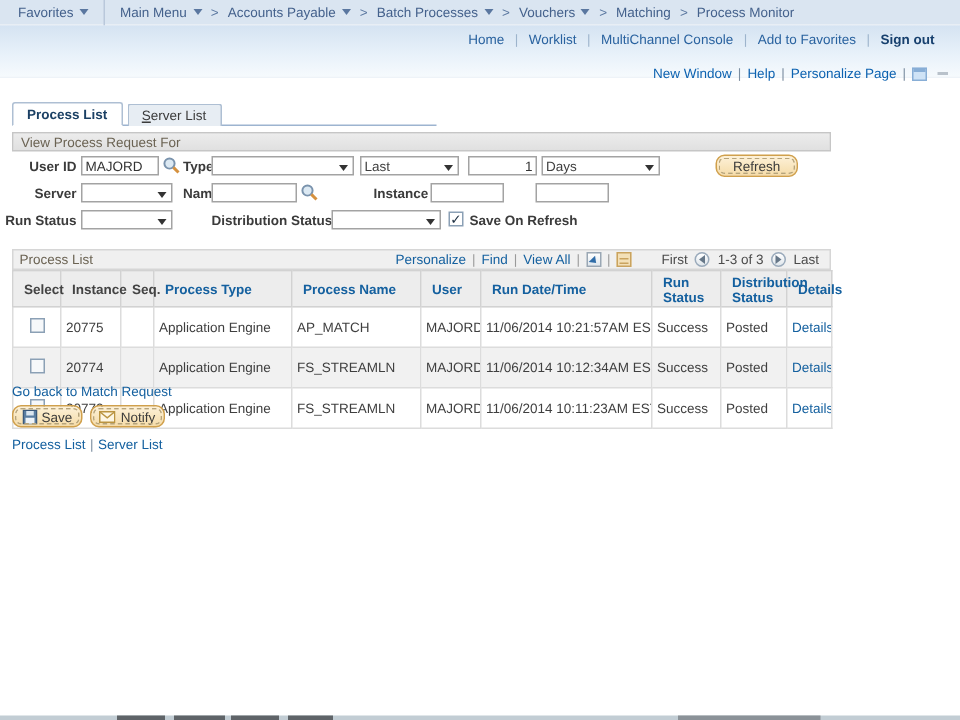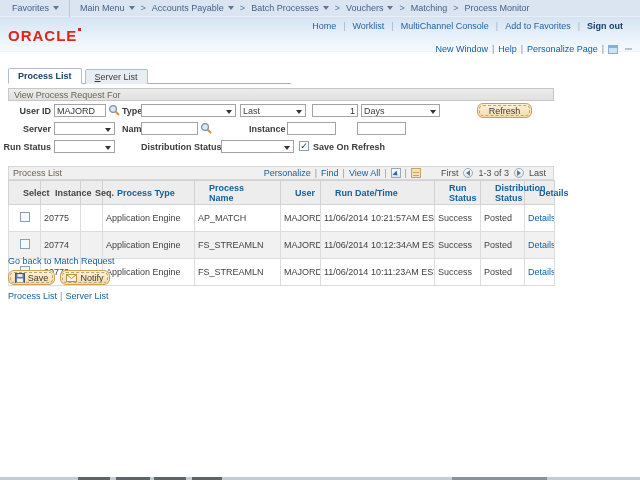--- a/index.html
+++ b/index.html
@@ -119,21 +119,21 @@
     width:10px; height:10px; border-radius:50%;
     border:1px solid #9aaabb; background:linear-gradient(#fff,#dfe6ec);
     display:inline-flex; align-items:center; justify-content:center;
     margin:0 2px; cursor:pointer;
   }
   .tri-l { width:0;height:0;border-top:3px solid transparent;border-bottom:3px solid transparent;border-right:4px solid #667788; }
   .tri-r { width:0;height:0;border-top:3px solid transparent;border-bottom:3px solid transparent;border-left:4px solid #667788; }
   table.grid { position:absolute; top:180px; left:8px; width:546px; border-collapse:collapse; table-layout:fixed; font-size:9px; }
   table.grid th {
     background:#ededed; border:1px solid #d2d2d2; font-weight:bold;
-    text-align:left; padding:1px 14px; color:#444; vertical-align:middle; height:24px;
+    text-align:left; padding:1px 7px; color:#444; vertical-align:middle; height:24px;
   }
   table.grid th.sortable { color:#14609f; cursor:pointer; }
   table.grid td { border:1px solid #dcdcdc; padding:7px 3px; height:24px; white-space:nowrap; overflow:hidden; color:#3f3f3f; }
   table.grid tr.alt td { background:#f1f1f1; }
   table.grid td.ctr { text-align:center; }
   td .checkbox { position:static; display:inline-block; background:#f6f8fa; }
   .details-link { color:#14609f; cursor:pointer; }
   
   .blue-link { position:absolute; color:#14609f; cursor:pointer; white-space:nowrap; }
   .footer-links { position:absolute; top:291px; left:8px; color:#14609f; display:flex; }
@@ -186,21 +186,20 @@
     <span class="util-link">Home</span>
     <span class="util-sep">|</span>
     <span class="util-link">Worklist</span>
     <span class="util-sep">|</span>
     <span class="util-link">MultiChannel Console</span>
     <span class="util-sep">|</span>
     <span class="util-link">Add to Favorites</span>
     <span class="util-sep">|</span>
     <span class="util-link signout">Sign out</span>
   </div>
-  <div class="oracle-logo"><span>ORACLE</span><span class="tm-mark"></span></div>
 </div>
 
 <div class="page-links">
   <span class="page-link">New Window</span>
   <span class="plink-sep">|</span>
   <span class="page-link">Help</span>
   <span class="plink-sep">|</span>
   <span class="page-link">Personalize Page</span>
   <span class="plink-sep">|</span>
   <span class="newwin-icon"></span>

